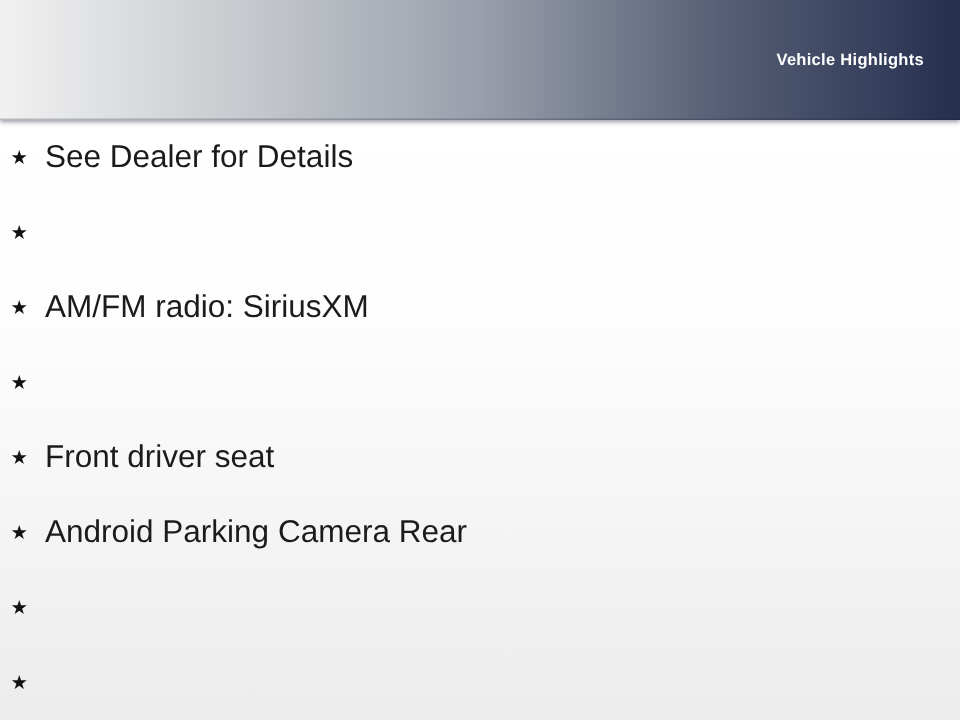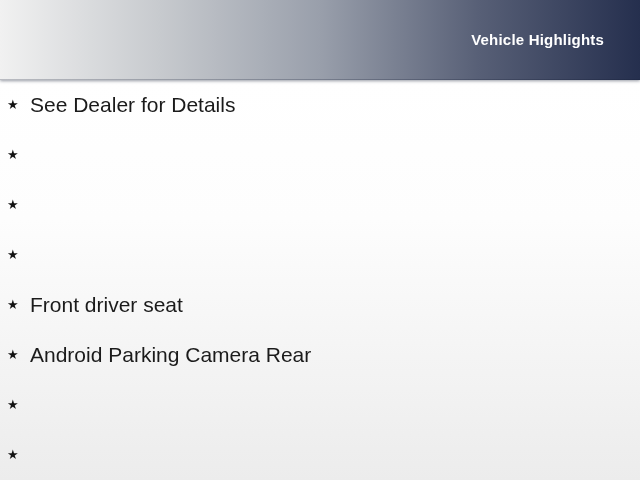--- a/index.html
+++ b/index.html
@@ -32,24 +32,24 @@
     align-items: center;
     justify-content: flex-end;
     box-shadow: 0 1px 3px rgba(20, 28, 52, 0.45);
     border-bottom: 1px solid rgba(20, 28, 52, 0.25);
     box-sizing: border-box;
     position: relative;
     z-index: 2;
   }
   .header-title {
     color: #ffffff;
-    font-size: 15px;
+    font-size: 11px;
     font-weight: bold;
     letter-spacing: 0.2px;
-    padding-right: 36px;
+    padding-right: 24px;
   }
   .list {
     flex: 1 1 auto;
     background: linear-gradient(to bottom, #ffffff 0%, #fdfdfd 35%, #ececec 100%);
     display: flex;
     flex-direction: column;
     position: relative;
     z-index: 1;
   }
   .row {
@@ -90,20 +90,21 @@
     <span class="bullet">★</span>
     <span class="label">See Dealer for Details</span>
   </div>
 
   <div class="row">
     <span class="bullet">★</span>
   </div>
 
   <div class="row">
     <span class="bullet">★</span>
+    <span class="label">AM/FM radio: SiriusXM</span>
   </div>
 
   <div class="row">
     <span class="bullet">★</span>
   </div>
 
   <div class="row">
     <span class="bullet">★</span>
     <span class="label">Front driver seat</span>
   </div>

